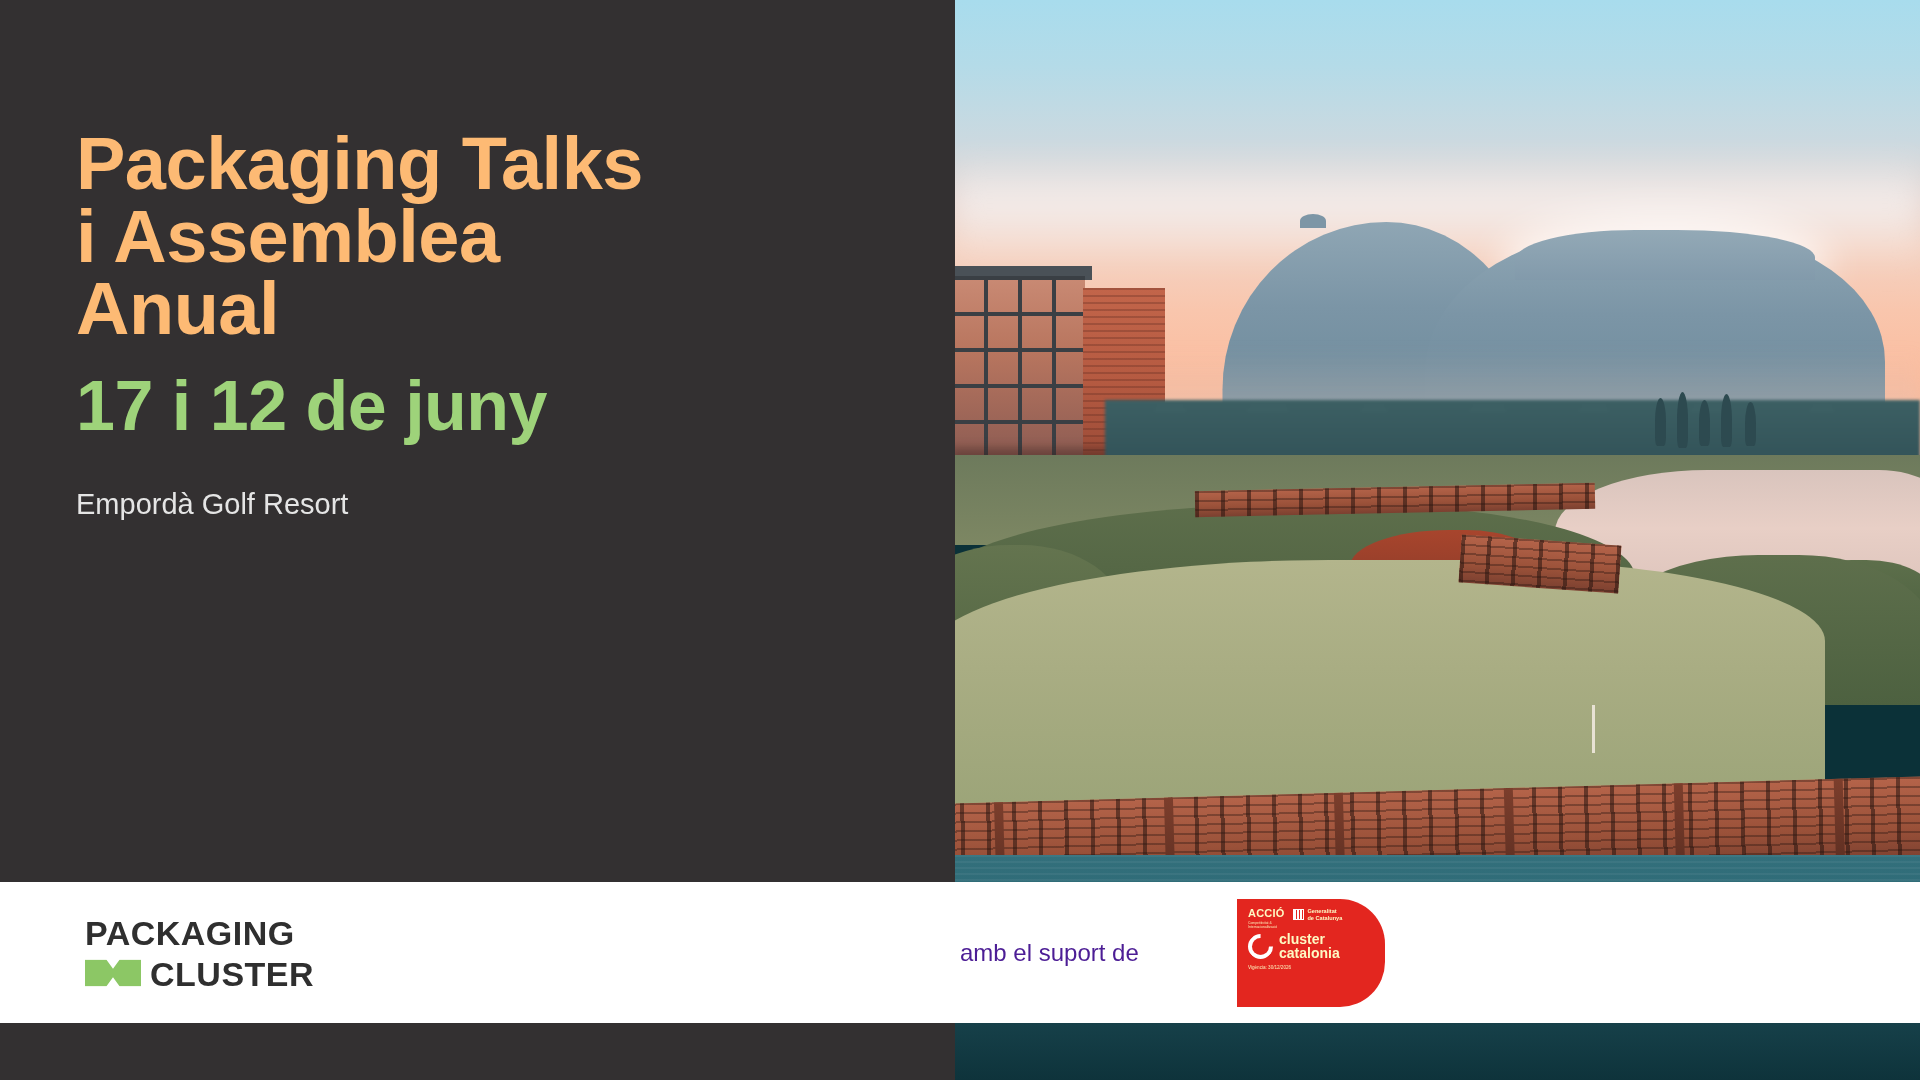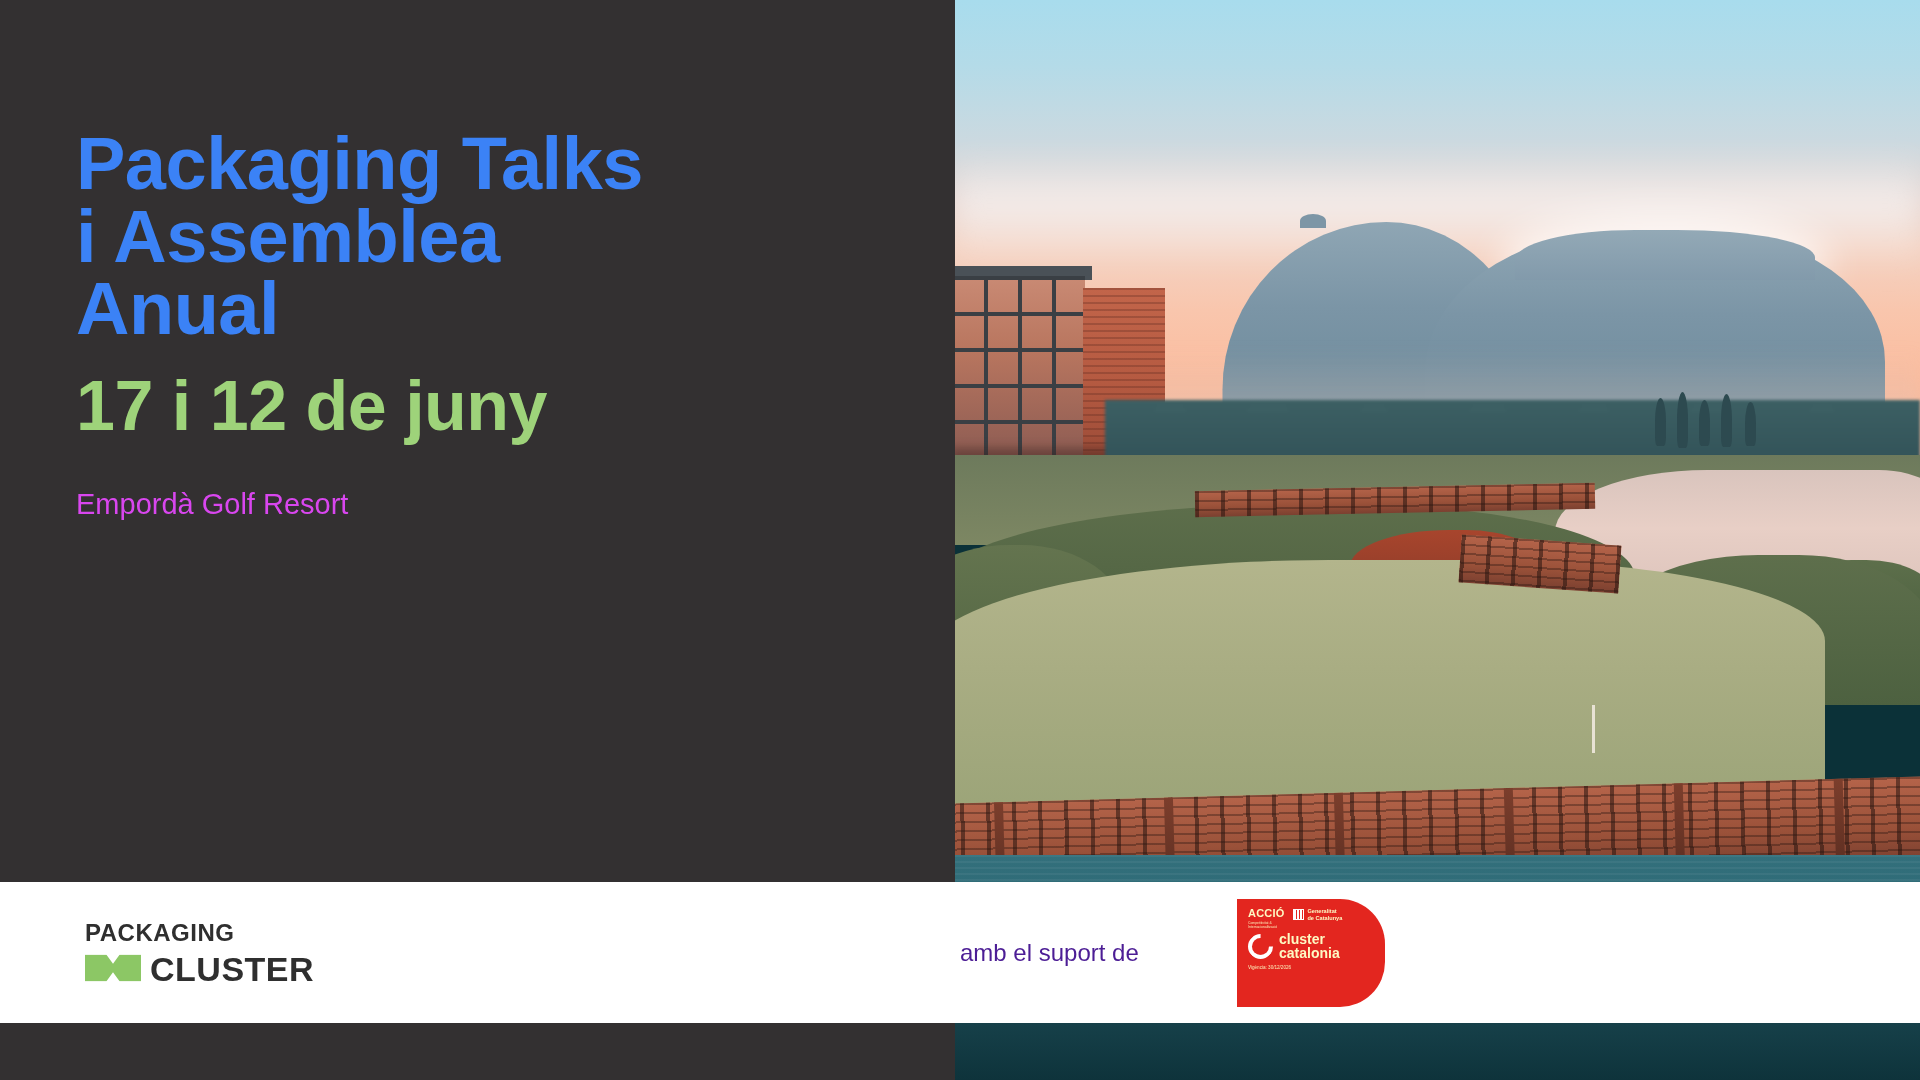--- a/index.html
+++ b/index.html
@@ -321,21 +321,21 @@
     height: 1080px;
     background: #333031;
   }
   .panel-inner {
     position: absolute;
     left: 76px;
     top: 128px;
     width: 860px;
   }
   .headline {
-    color: #3b82f6;
+    color: #fdba74;
     font-size: 74px;
     font-weight: 700;
     line-height: 0.98;
     letter-spacing: -0.5px;
     margin: 0;
     white-space: pre-line;
   }
   .subtitle {
     color: #ffffff;
     font-size: 31px;
@@ -350,21 +350,21 @@
     font-size: 70px;
     font-weight: 700;
     letter-spacing: -0.5px;
     margin: 24px 0 0 0;
     line-height: 1.05;
   }
   .venue {
     margin-top: 38px;
   }
   .venue-line {
-    color: #d946ef;
+    color: #e5e5e5;
     font-size: 29px;
     font-weight: 400;
     line-height: 1.65;
   }
 
   
   .footer {
     position: absolute;
     left: 0;
     top: 882px;
@@ -375,21 +375,21 @@
     align-items: center;
   }
   .logo {
     position: absolute;
     left: 85px;
     top: 50%;
     transform: translateY(-50%);
     line-height: 1;
   }
   .logo-row1 {
-    font-size: 24px;
+    font-size: 34px;
     font-weight: 700;
     letter-spacing: 0.5px;
     color: #2f2f2f;
   }
   .logo-row2 {
     display: flex;
     align-items: center;
     gap: 9px;
     margin-top: 7px;
   }

